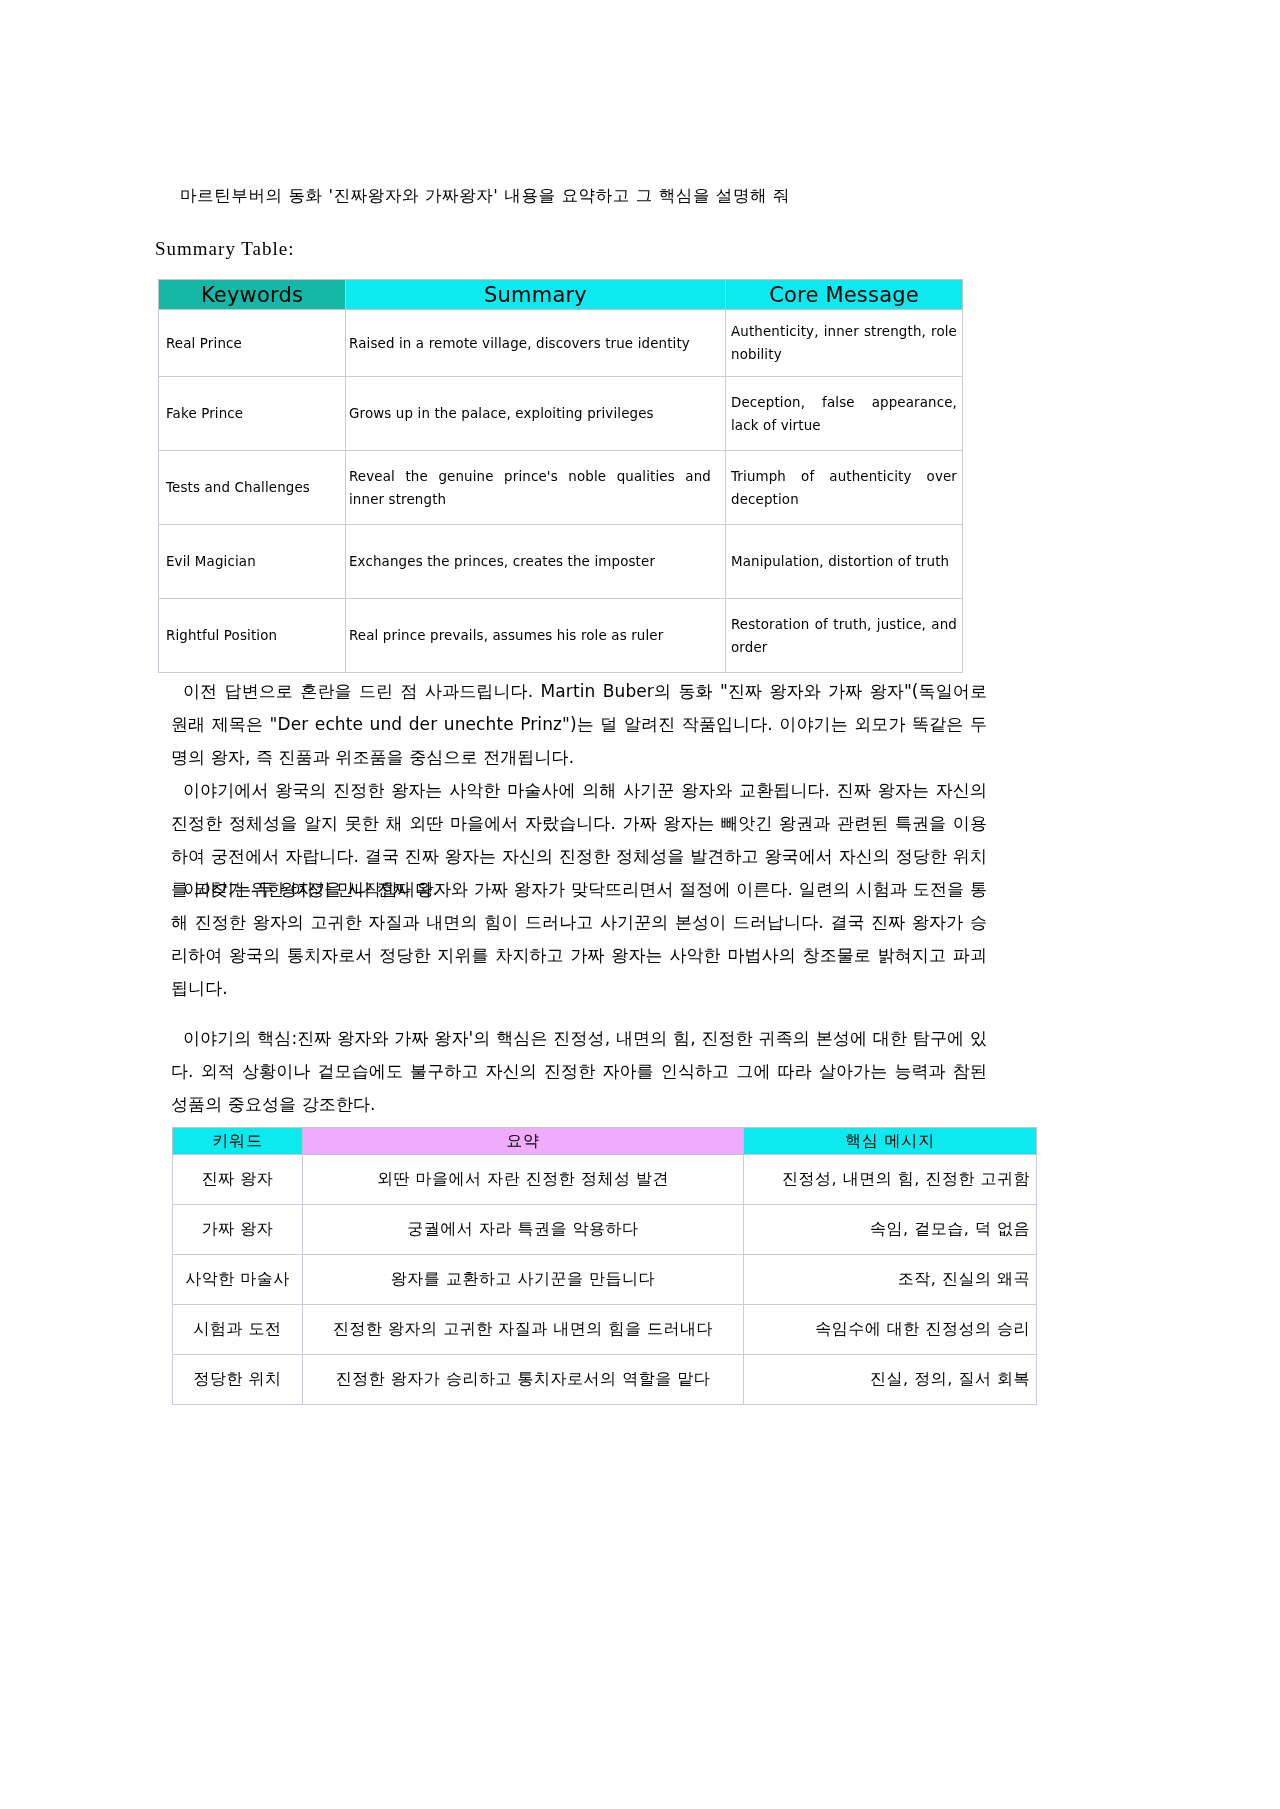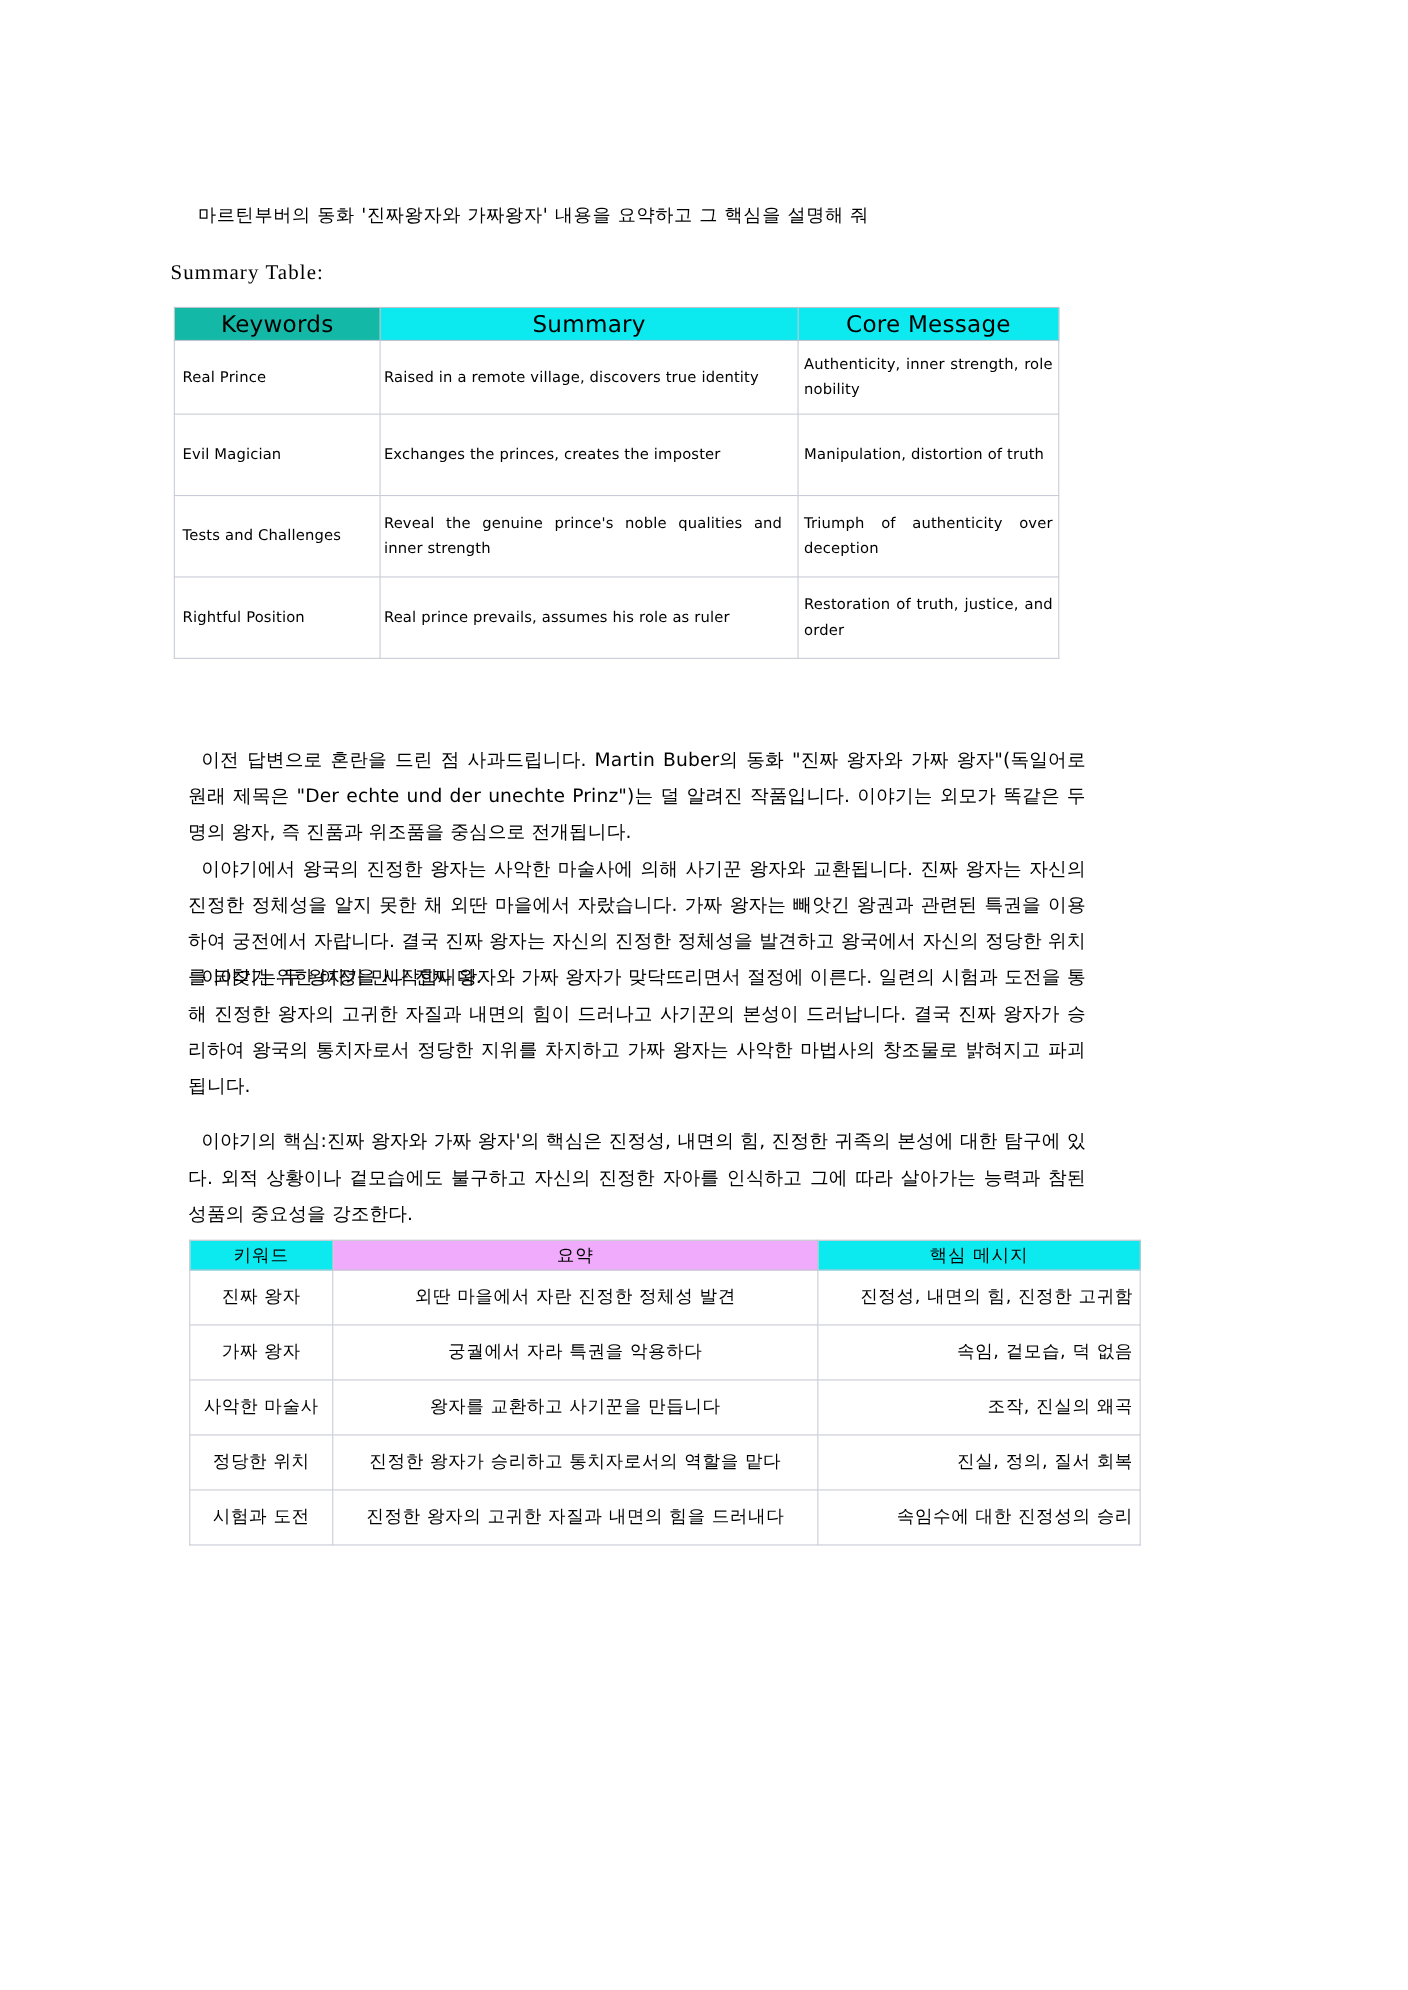--- a/index.html
+++ b/index.html
@@ -167,28 +167,33 @@
             <th style="width: 228px; background: rgb(12, 233, 239);">Core Message</th>
           </tr>
         </thead>
         <tbody>
           <tr class="r1">
             <td class="c1">Real Prince</td>
             <td class="c2">Raised in a remote village, discovers true identity</td>
             <td class="c3">Authenticity, inner strength, role nobility</td>
           </tr>
           <tr>
+            <td class="c1">Fake Prince</td>
+            <td class="c2">Grows up in the palace, exploiting privileges</td>
+            <td class="c3">Deception, false appearance, lack of virtue</td>
+          </tr>
+          <tr>
+            <td class="c1">Tests and Challenges</td>
+            <td class="c2">Reveal the genuine prince's noble qualities and inner strength</td>
+            <td class="c3">Triumph of authenticity over deception</td>
+          </tr>
+          <tr>
             <td class="c1">Evil Magician</td>
             <td class="c2">Exchanges the princes, creates the imposter</td>
             <td class="c3">Manipulation, distortion of truth</td>
-          </tr>
-          <tr>
-            <td class="c1">Tests and Challenges</td>
-            <td class="c2">Reveal the genuine prince's noble qualities and inner strength</td>
-            <td class="c3">Triumph of authenticity over deception</td>
           </tr>
           <tr>
             <td class="c1">Rightful Position</td>
             <td class="c2">Real prince prevails, assumes his role as ruler</td>
             <td class="c3">Restoration of truth, justice, and order</td>
           </tr>
         </tbody>
       </table>
     </div>
 
@@ -216,27 +221,27 @@
             <td class="k1">가짜 왕자</td>
             <td class="k2">궁궐에서 자라 특권을 악용하다</td>
             <td class="k3">속임, 겉모습, 덕 없음</td>
           </tr>
           <tr>
             <td class="k1">사악한 마술사</td>
             <td class="k2">왕자를 교환하고 사기꾼을 만듭니다</td>
             <td class="k3">조작, 진실의 왜곡</td>
           </tr>
           <tr>
+            <td class="k1">시험과 도전</td>
+            <td class="k2">진정한 왕자의 고귀한 자질과 내면의 힘을 드러내다</td>
+            <td class="k3">속임수에 대한 진정성의 승리</td>
+          </tr>
+          <tr>
             <td class="k1">정당한 위치</td>
             <td class="k2">진정한 왕자가 승리하고 통치자로서의 역할을 맡다</td>
             <td class="k3">진실, 정의, 질서 회복</td>
           </tr>
-          <tr>
-            <td class="k1">시험과 도전</td>
-            <td class="k2">진정한 왕자의 고귀한 자질과 내면의 힘을 드러내다</td>
-            <td class="k3">속임수에 대한 진정성의 승리</td>
-          </tr>
         </tbody>
       </table>
     </div>
 
   </div>
 </div>
 
 </body></html>

